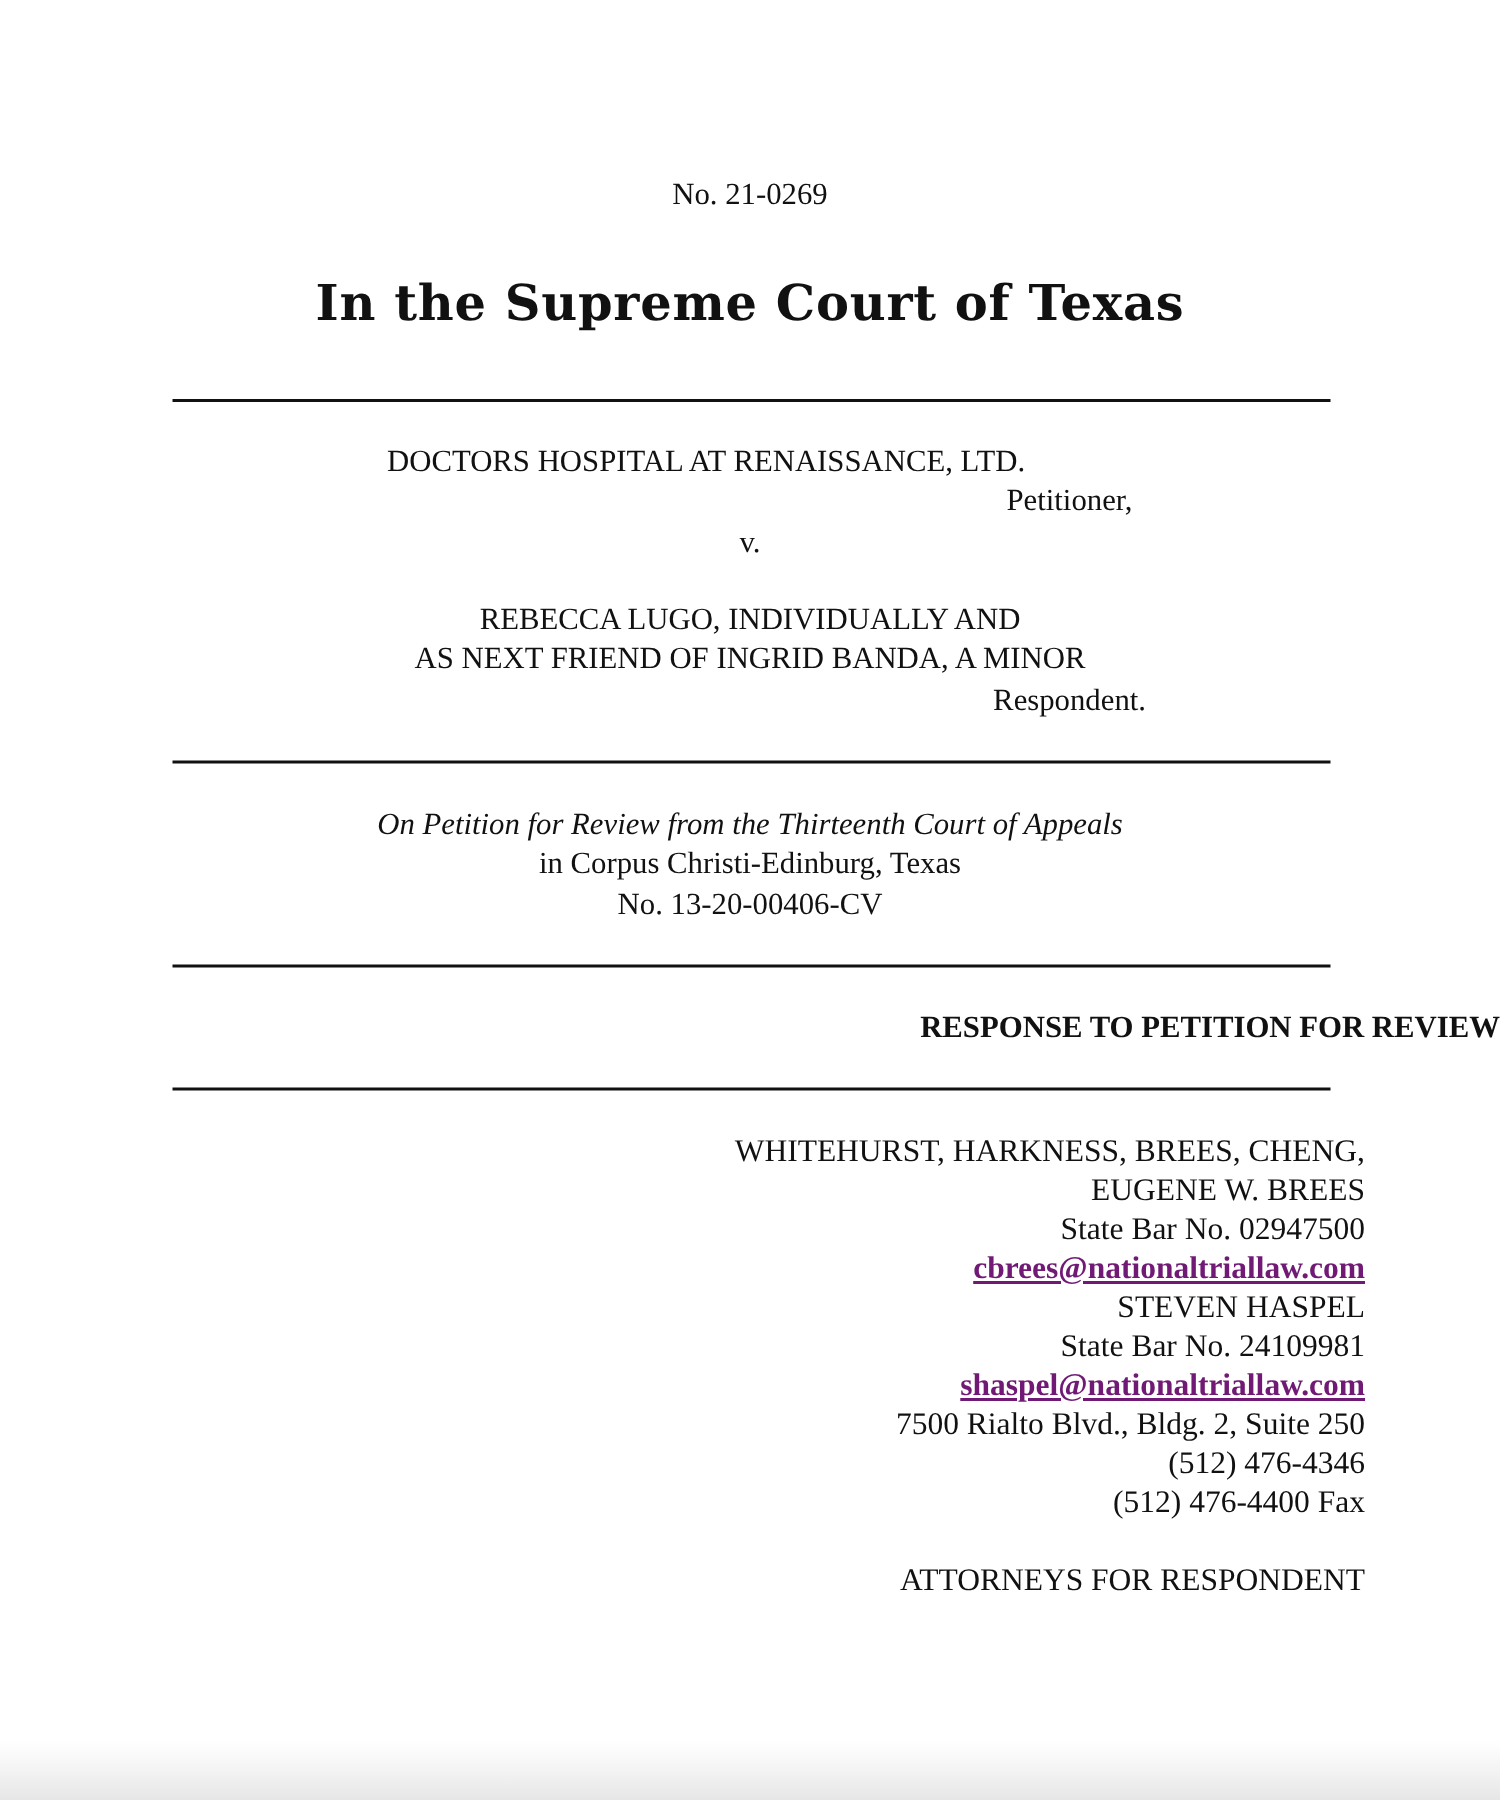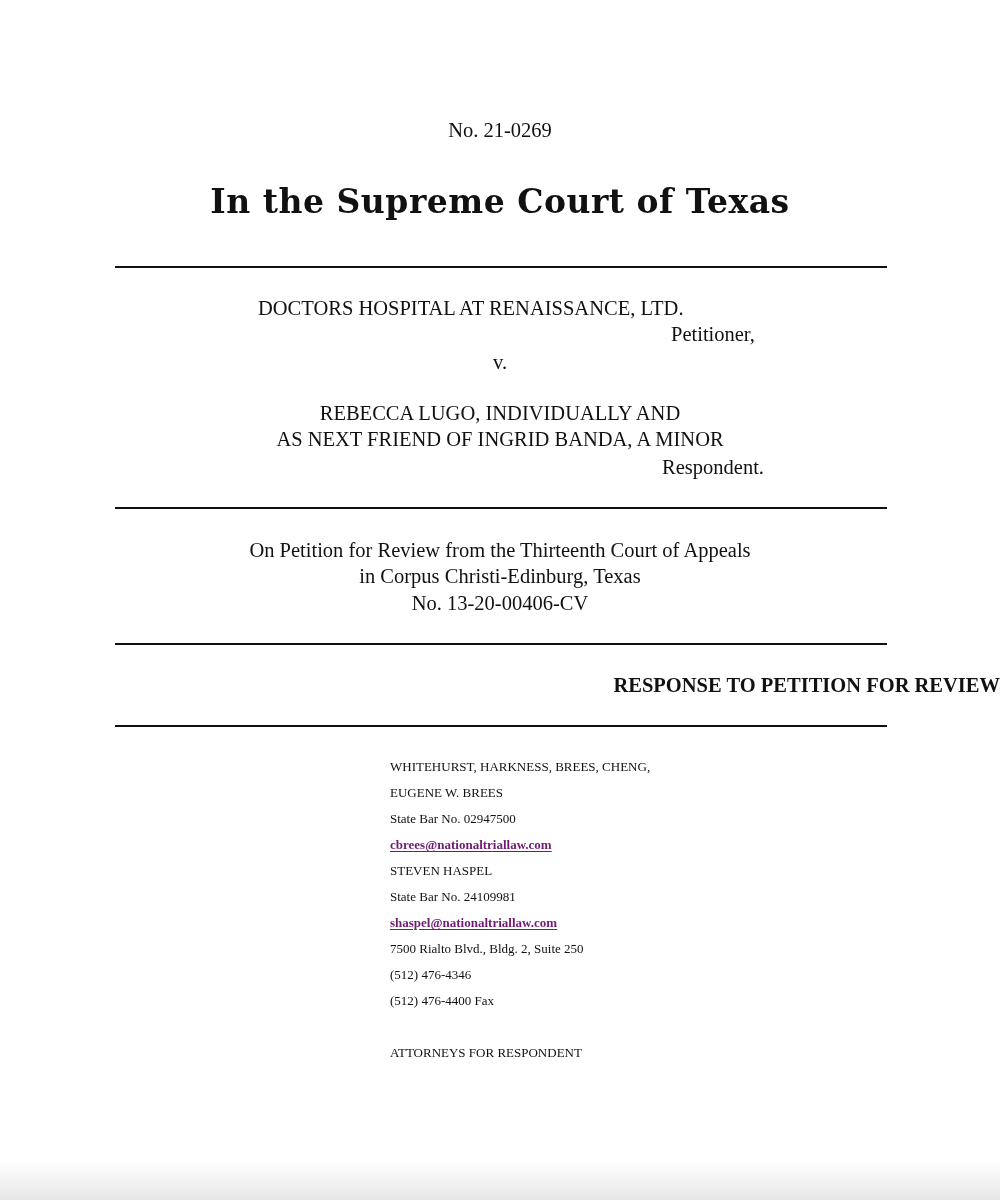--- a/index.html
+++ b/index.html
@@ -60,23 +60,24 @@
       font-weight: bold;
       text-align: right;
     }
     .counsel {
       position: absolute;
       left: 390px;
       top: 754px;
       width: 520px;
     }
     .counsel div {
-      font-size: 13px;
+      font-size: 21px;
       line-height: 26px;
       white-space: nowrap;
+      text-align: right;
     }
     .counsel a {
       color: #701a75;
       text-decoration: underline;
       text-underline-offset: 2px;
       font-weight: bold;
     }
     .spacer { height: 26px; }
   </style>
 </head>
@@ -95,21 +96,21 @@
     <div class="party-line t20" style="right:245px; top:321px; text-align:right;">Petitioner,</div>
     <div class="center t20" style="top:349px;">v.</div>
     <div class="center t20" style="top:400px;">REBECCA LUGO, INDIVIDUALLY AND</div>
     <div class="center t20" style="top:426px;">AS NEXT FRIEND OF INGRID BANDA, A MINOR</div>
     <div class="party-line t20" style="right:236px; top:454px; text-align:right;">Respondent.</div>
   </div>
 
   <div class="rule" style="top:507px;"></div>
 
   <div>
-    <div class="center t20" style="top:537px;">On Petition for Review from the Thirteenth Court of Appeals</div>
+    <div class="center t20" style="top:537px;font-style:italic;">On Petition for Review from the Thirteenth Court of Appeals</div>
     <div class="center t20" style="top:563px;">in Corpus Christi-Edinburg, Texas</div>
     <div class="center t20" style="top:578px;margin-top:12px;">No. 13-20-00406-CV</div>
   </div>
 
   <div class="rule" style="top:643px;"></div>
 
   <div class="center t20 heading-bold" style="top:672px;">RESPONSE TO PETITION FOR REVIEW</div>
 
   <div class="rule" style="top:725px;"></div>
 

